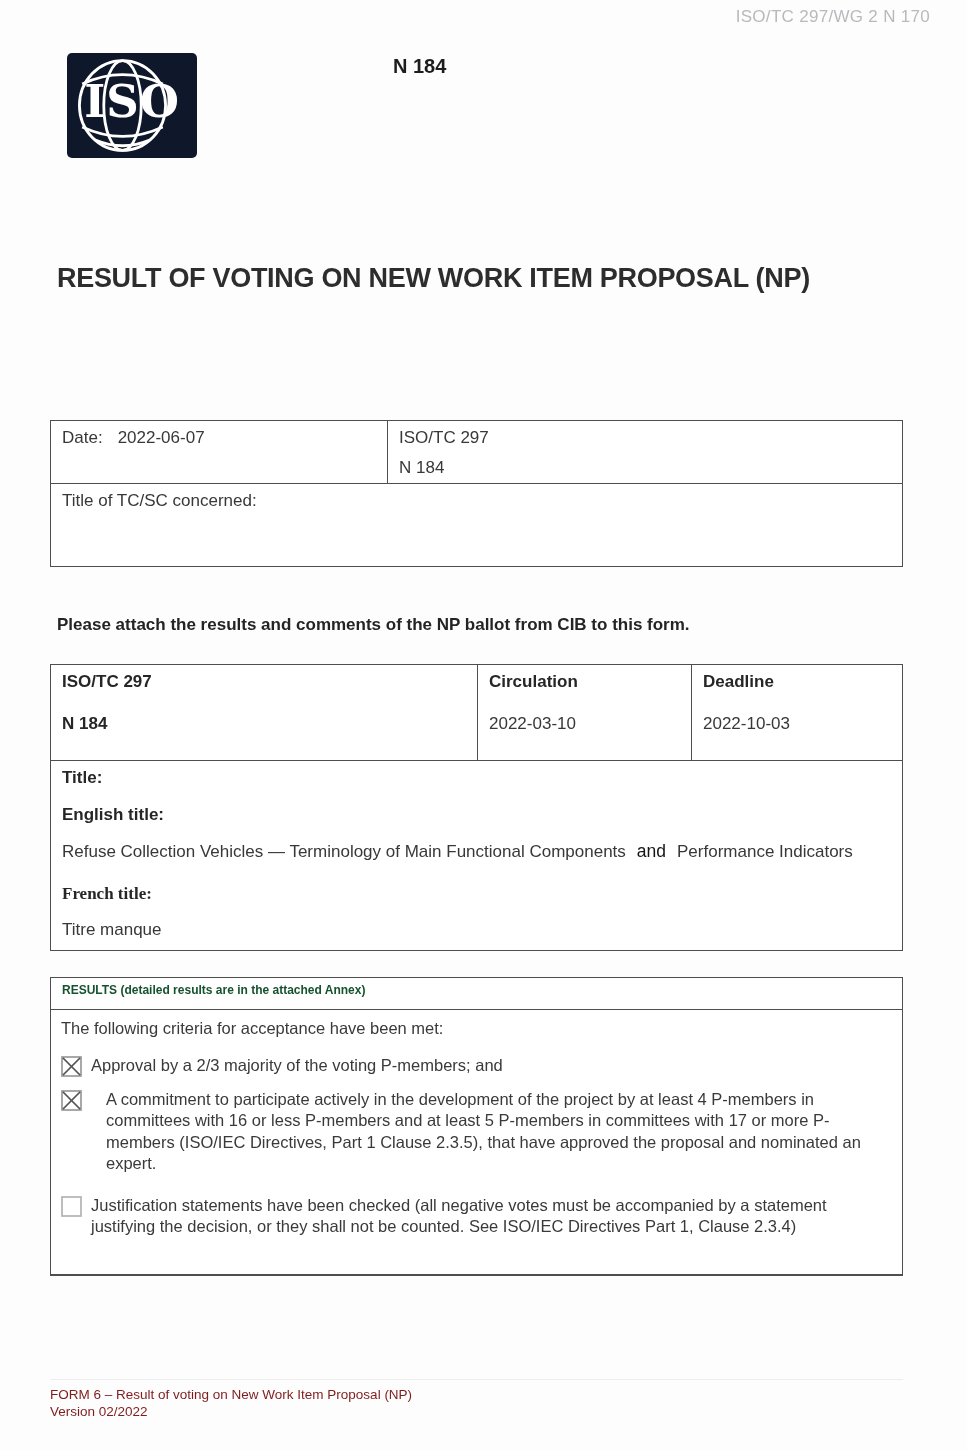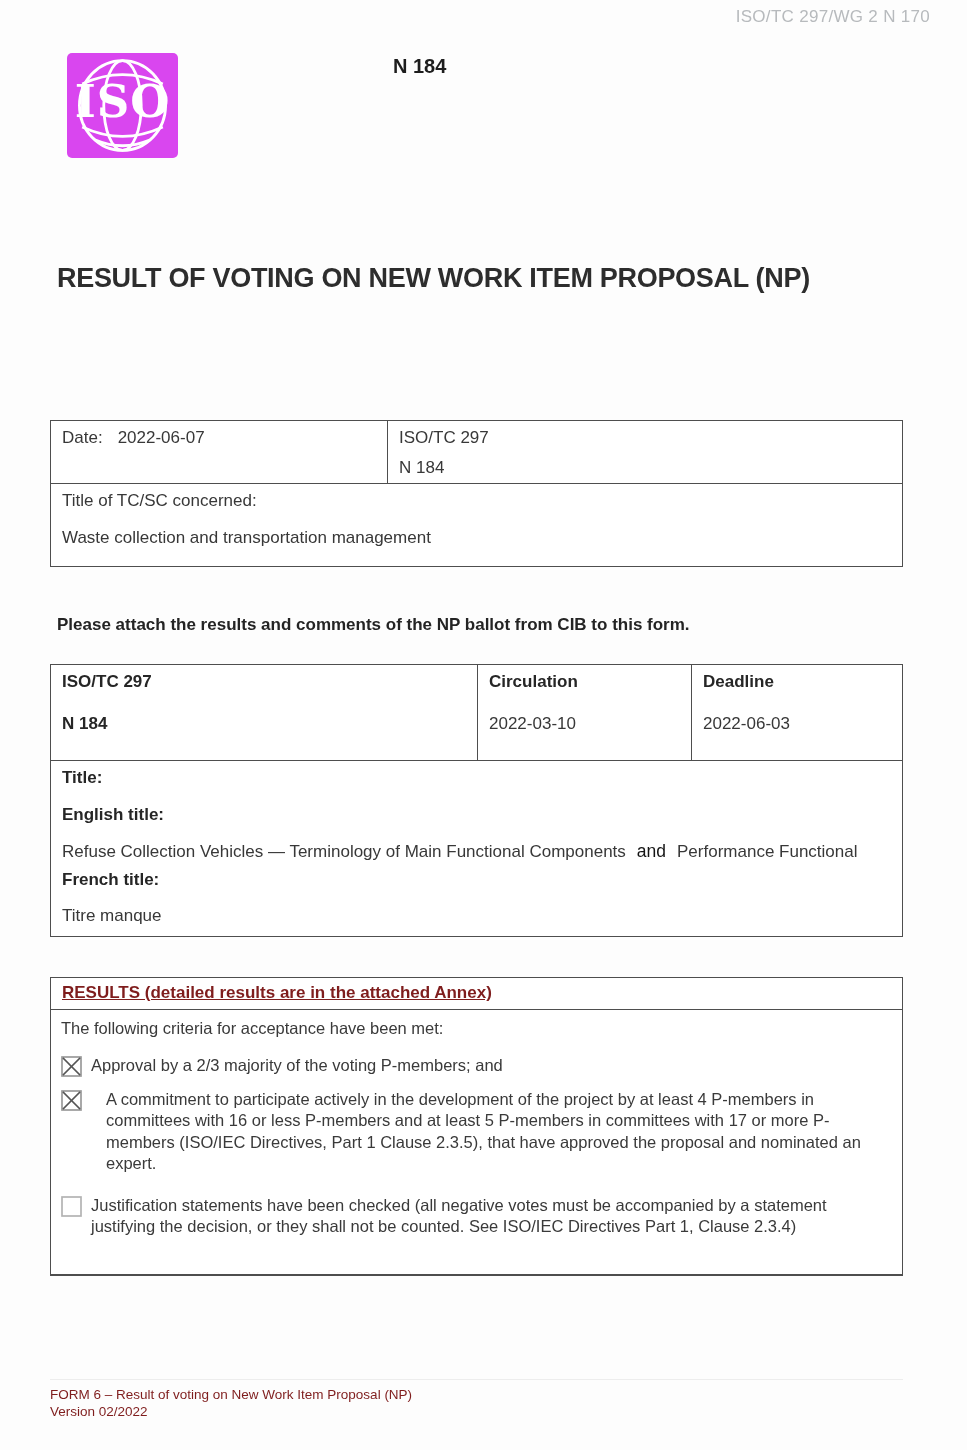--- a/index.html
+++ b/index.html
@@ -7,21 +7,21 @@
     width:967px;height:1450px;position:relative;background:#fdfdfd;
     font-family:"Liberation Sans", sans-serif;color:#383838;
     -webkit-font-smoothing:antialiased;
   }
   .abs{position:absolute;}
 
   
   .doc-ref{top:7px;right:37px;font-size:17px;color:#b7babd;letter-spacing:.3px;}
 
   
-  .iso-logo{left:67px;top:53px;width:111px;height:105px;background:#d946ef;border-radius:5px;overflow:hidden;}
+  .iso-logo{left:67px;top:53px;width:130px;height:105px;background:#0f172a;border-radius:5px;overflow:hidden;}
   .iso-logo svg{position:absolute;left:4px;top:2px;width:103px;height:101px;}
   .iso-logo .logo-word{
     position:absolute;left:0;right:0;top:26px;text-align:center;
     font-family:"DejaVu Serif", serif;font-weight:bold;font-size:45px;color:#ffffff;
     letter-spacing:1px;line-height:1;
   }
   .doc-number-top{left:393px;top:55px;font-size:20px;font-weight:bold;color:#1d1d1d;}
 
   
   .form-title{left:57px;top:261px;font-size:27px;font-weight:bold;color:#2d2d2d;line-height:34px;letter-spacing:-.3px;}
@@ -53,21 +53,21 @@
   .t2-row1 .cell .sub{margin-top:21px;}
   .t2-row2{padding:6px 11px 10px 11px;font-size:17px;line-height:21px;}
   .t2-row2 p{margin:0;}
   .t2-row2 .sp{margin-top:16px;}
   .t2-row2 .tight{margin-top:15px;}
   .and-word{margin:0 11px;color:#141414;font-size:17.5px;}
 
   
   .t3{left:50px;top:977px;width:853px;border-bottom-width:2px;}
   .t3-head{height:32px;border-bottom:1.6px solid #4e4e4e;box-sizing:border-box;
-           padding:5px 11px;font-size:17px;font-weight:bold;color:#7f1d1d;text-decoration:underline;}
+           padding:5px 11px;font-size:12px;font-weight:bold;color:#14532d;}
   .t3-body{padding:8px 11px 22px 10px;font-size:16.5px;line-height:21.5px;color:#3a3a3a;}
   .t3-intro{margin:0 0 15px 0;}
   .crit-row{display:flex;align-items:flex-start;margin-bottom:12px;}
   .crit-row.last{margin-bottom:14px;}
   .crit-row.mb-lg{margin-bottom:20px;gap:15px;}
   .checkbox{flex:0 0 21px;height:21px;margin-top:1px;}
   .checkbox svg{display:block;}
   .checkbox .x-mark{visibility:hidden;}
   .checkbox.checked .x-mark{visibility:visible;}
   .crit-text{margin:0 0 0 9px;flex:1;}
@@ -105,46 +105,45 @@
       <div class="cell t1-cellA">
         <span>Date:</span><span class="date-val">2022-06-07</span>
       </div>
       <div class="cell t1-cellB">
         <div>ISO/TC 297</div>
         <div class="line2">N 184</div>
       </div>
     </div>
     <div class="cell t1-row2">
       <div>Title of TC/SC concerned:</div>
-      <div class="val">Waste collection and transportation management</div>
     </div>
   </div>
 
   <div class="abs attach-note">Please attach the results and comments of the NP ballot from CIB to this form.</div>
 
   <div class="abs tbl t2">
     <div class="t2-row1">
       <div class="cell t2-c1">
         <div class="b-label">ISO/TC 297</div>
         <div class="b-label sub">N 184</div>
       </div>
       <div class="cell t2-c2">
         <div class="b-label">Circulation</div>
         <div class="sub">2022-03-10</div>
       </div>
       <div class="cell t2-c3">
         <div class="b-label">Deadline</div>
-        <div class="sub">2022-06-03</div>
+        <div class="sub">2022-10-03</div>
       </div>
     </div>
     <div class="t2-row2">
       <p class="b-label">Title:</p>
       <p class="b-label sp">English title:</p>
-      <p class="sp"><span>Refuse Collection Vehicles — Terminology of Main Functional Components</span><span class="and-word">and</span><span>Performance Functional</span></p>
-      <p class="b-label" style="margin-top:7px;">French title:</p>
+      <p class="sp"><span>Refuse Collection Vehicles — Terminology of Main Functional Components</span><span class="and-word">and</span><span>Performance Indicators</span></p>
+      <p class="b-label" style="margin-top:21px;font-family:Liberation Serif, serif;">French title:</p>
       <p class="tight">Titre manque</p>
     </div>
   </div>
 
   <div class="abs tbl t3">
     <div class="t3-head">RESULTS (detailed results are in the attached Annex)</div>
     <div class="t3-body">
       <p class="t3-intro">The following criteria for acceptance have been met:</p>
 
       <div class="crit-row">

